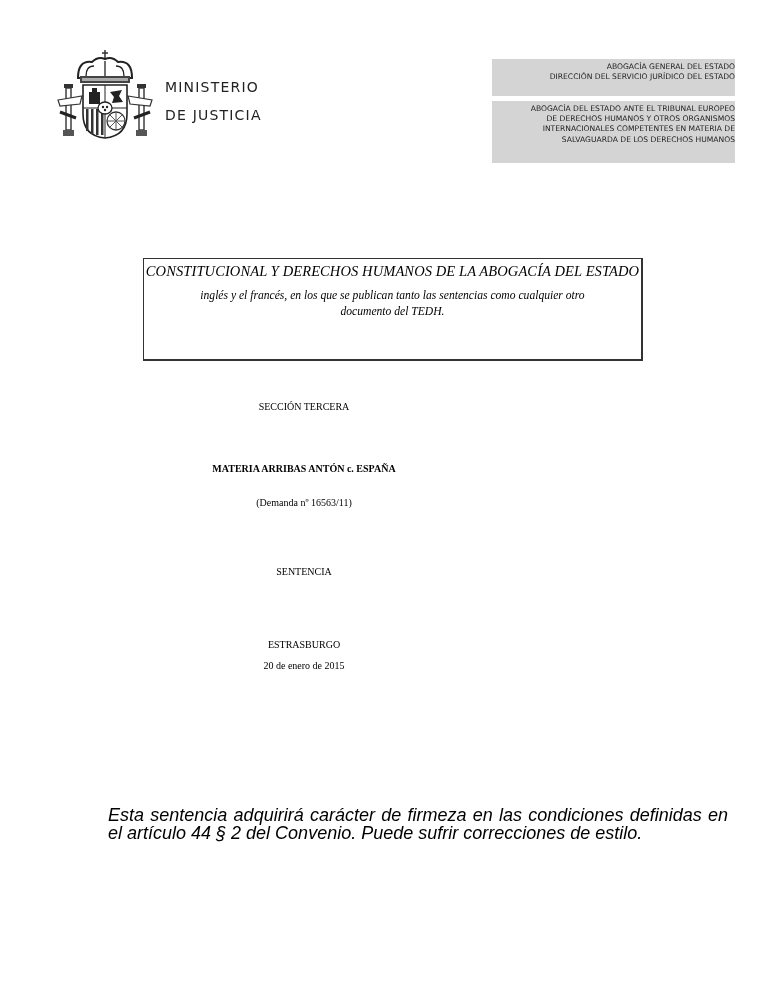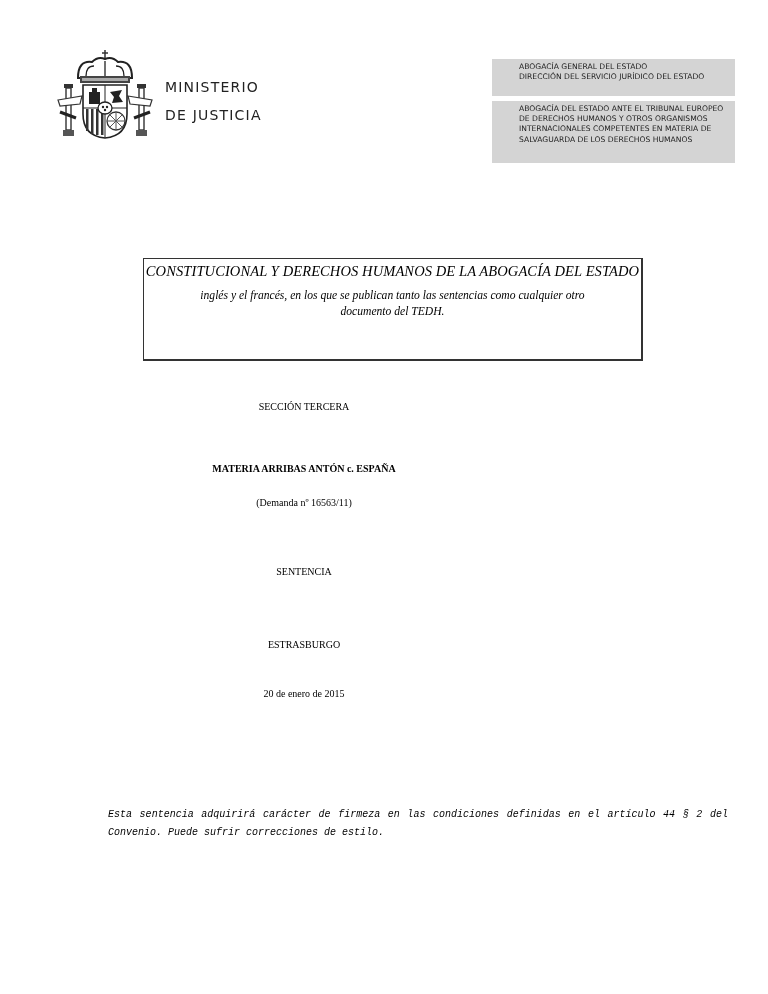--- a/index.html
+++ b/index.html
@@ -2,29 +2,29 @@
 <html><head>
   <meta charset="utf-8">
   <style>
     html, body { margin: 0; padding: 0; background: #ffffff; }
     body { width: 768px; height: 994px; position: relative; overflow: hidden; color: #000; }
     .abs { position: absolute; }
     .crest { left: 56px; top: 48px; width: 98px; height: 92px; }
     .ministry { left: 165px; font-family: "DejaVu Sans", sans-serif; font-size: 14px; letter-spacing: 1.2px; color: #222; }
     .ministry.l1 { top: 79px; }
     .ministry.l2 { top: 107px; }
-    .graybox { left: 492px; width: 243px; background: #d4d4d4; font-family: "DejaVu Sans", sans-serif; font-size: 7.6px; line-height: 10.2px; color: #222; box-sizing: border-box; padding: 3px 0 0 27px; text-transform: uppercase; }
+    .graybox { left: 492px; width: 243px; background: #d4d4d4; font-family: "DejaVu Sans", sans-serif; font-size: 7.6px; line-height: 10.2px; color: #222; box-sizing: border-box; padding: 3px 0 0 27px; text-transform: uppercase; text-align: right; }
     .graybox.b1 { top: 59px; height: 37px; }
     .graybox.b2 { top: 101px; height: 62px; }
     .notice { left: 143px; top: 258px; width: 500px; height: 103px; box-sizing: border-box; border: 1.5px solid #333; border-right-width: 2px; border-bottom-width: 2px; text-align: center; font-family: "Liberation Serif", serif; font-style: italic; }
     .notice .head { font-size: 14.5px; line-height: 18px; margin-top: 3px; letter-spacing: 0.1px; }
     .notice .sub { font-size: 11.6px; line-height: 16px; margin-top: 8px; padding: 0 14px; }
     .center { left: 0; width: 608px; text-align: center; font-family: "Liberation Serif", serif; font-size: 10px; }
     .bold { font-weight: bold; }
-    .footer-note { left: 108px; top: 806px; width: 620px; font-family: Liberation Mono, monospace; font-style: italic; font-size: 10px; line-height: 18px; text-align: justify; }
+    .footer-note { left: 108px; top: 806px; width: 620px; font-family: Liberation Sans, sans-serif; font-style: italic; font-size: 18px; line-height: 18px; text-align: justify; }
   </style>
 </head>
 <body>
 
 <div class="abs crest">
   <svg width="98" height="92" viewBox="0 0 98 92" xmlns="http://www.w3.org/2000/svg">
 
     <line x1="49" y1="2" x2="49" y2="10" stroke="#333" stroke-width="1.5"></line>
     <line x1="46" y1="5" x2="52" y2="5" stroke="#333" stroke-width="1.5"></line>
     <path d="M22 30 Q22 12 36 14 Q42 8 49 11 Q56 8 62 14 Q76 12 76 30 Z" fill="#fff" stroke="#222" stroke-width="2"></path>
@@ -90,15 +90,15 @@
     <div>inglés y el francés, en los que se publican tanto las sentencias como cualquier otro</div>
     <div>documento del TEDH.</div>
   </div>
 </div>
 
 <div class="abs center" style="top:401px;">SECCIÓN TERCERA</div>
 <div class="abs center bold" style="top:463px;">MATERIA ARRIBAS ANTÓN c. ESPAÑA</div>
 <div class="abs center" style="top:497px;">(Demanda nº 16563/11)</div>
 <div class="abs center" style="top:566px;">SENTENCIA</div>
 <div class="abs center" style="top:639px;">ESTRASBURGO</div>
-<div class="abs center" style="top:688px;">20 de enero de 2015</div>
+<div class="abs center" style="top:660px;">20 de enero de 2015</div>
 
 <div class="abs footer-note">Esta sentencia adquirirá carácter de firmeza en las condiciones definidas en el artículo 44 § 2 del Convenio. Puede sufrir correcciones de estilo.</div>
 
 </body></html>

